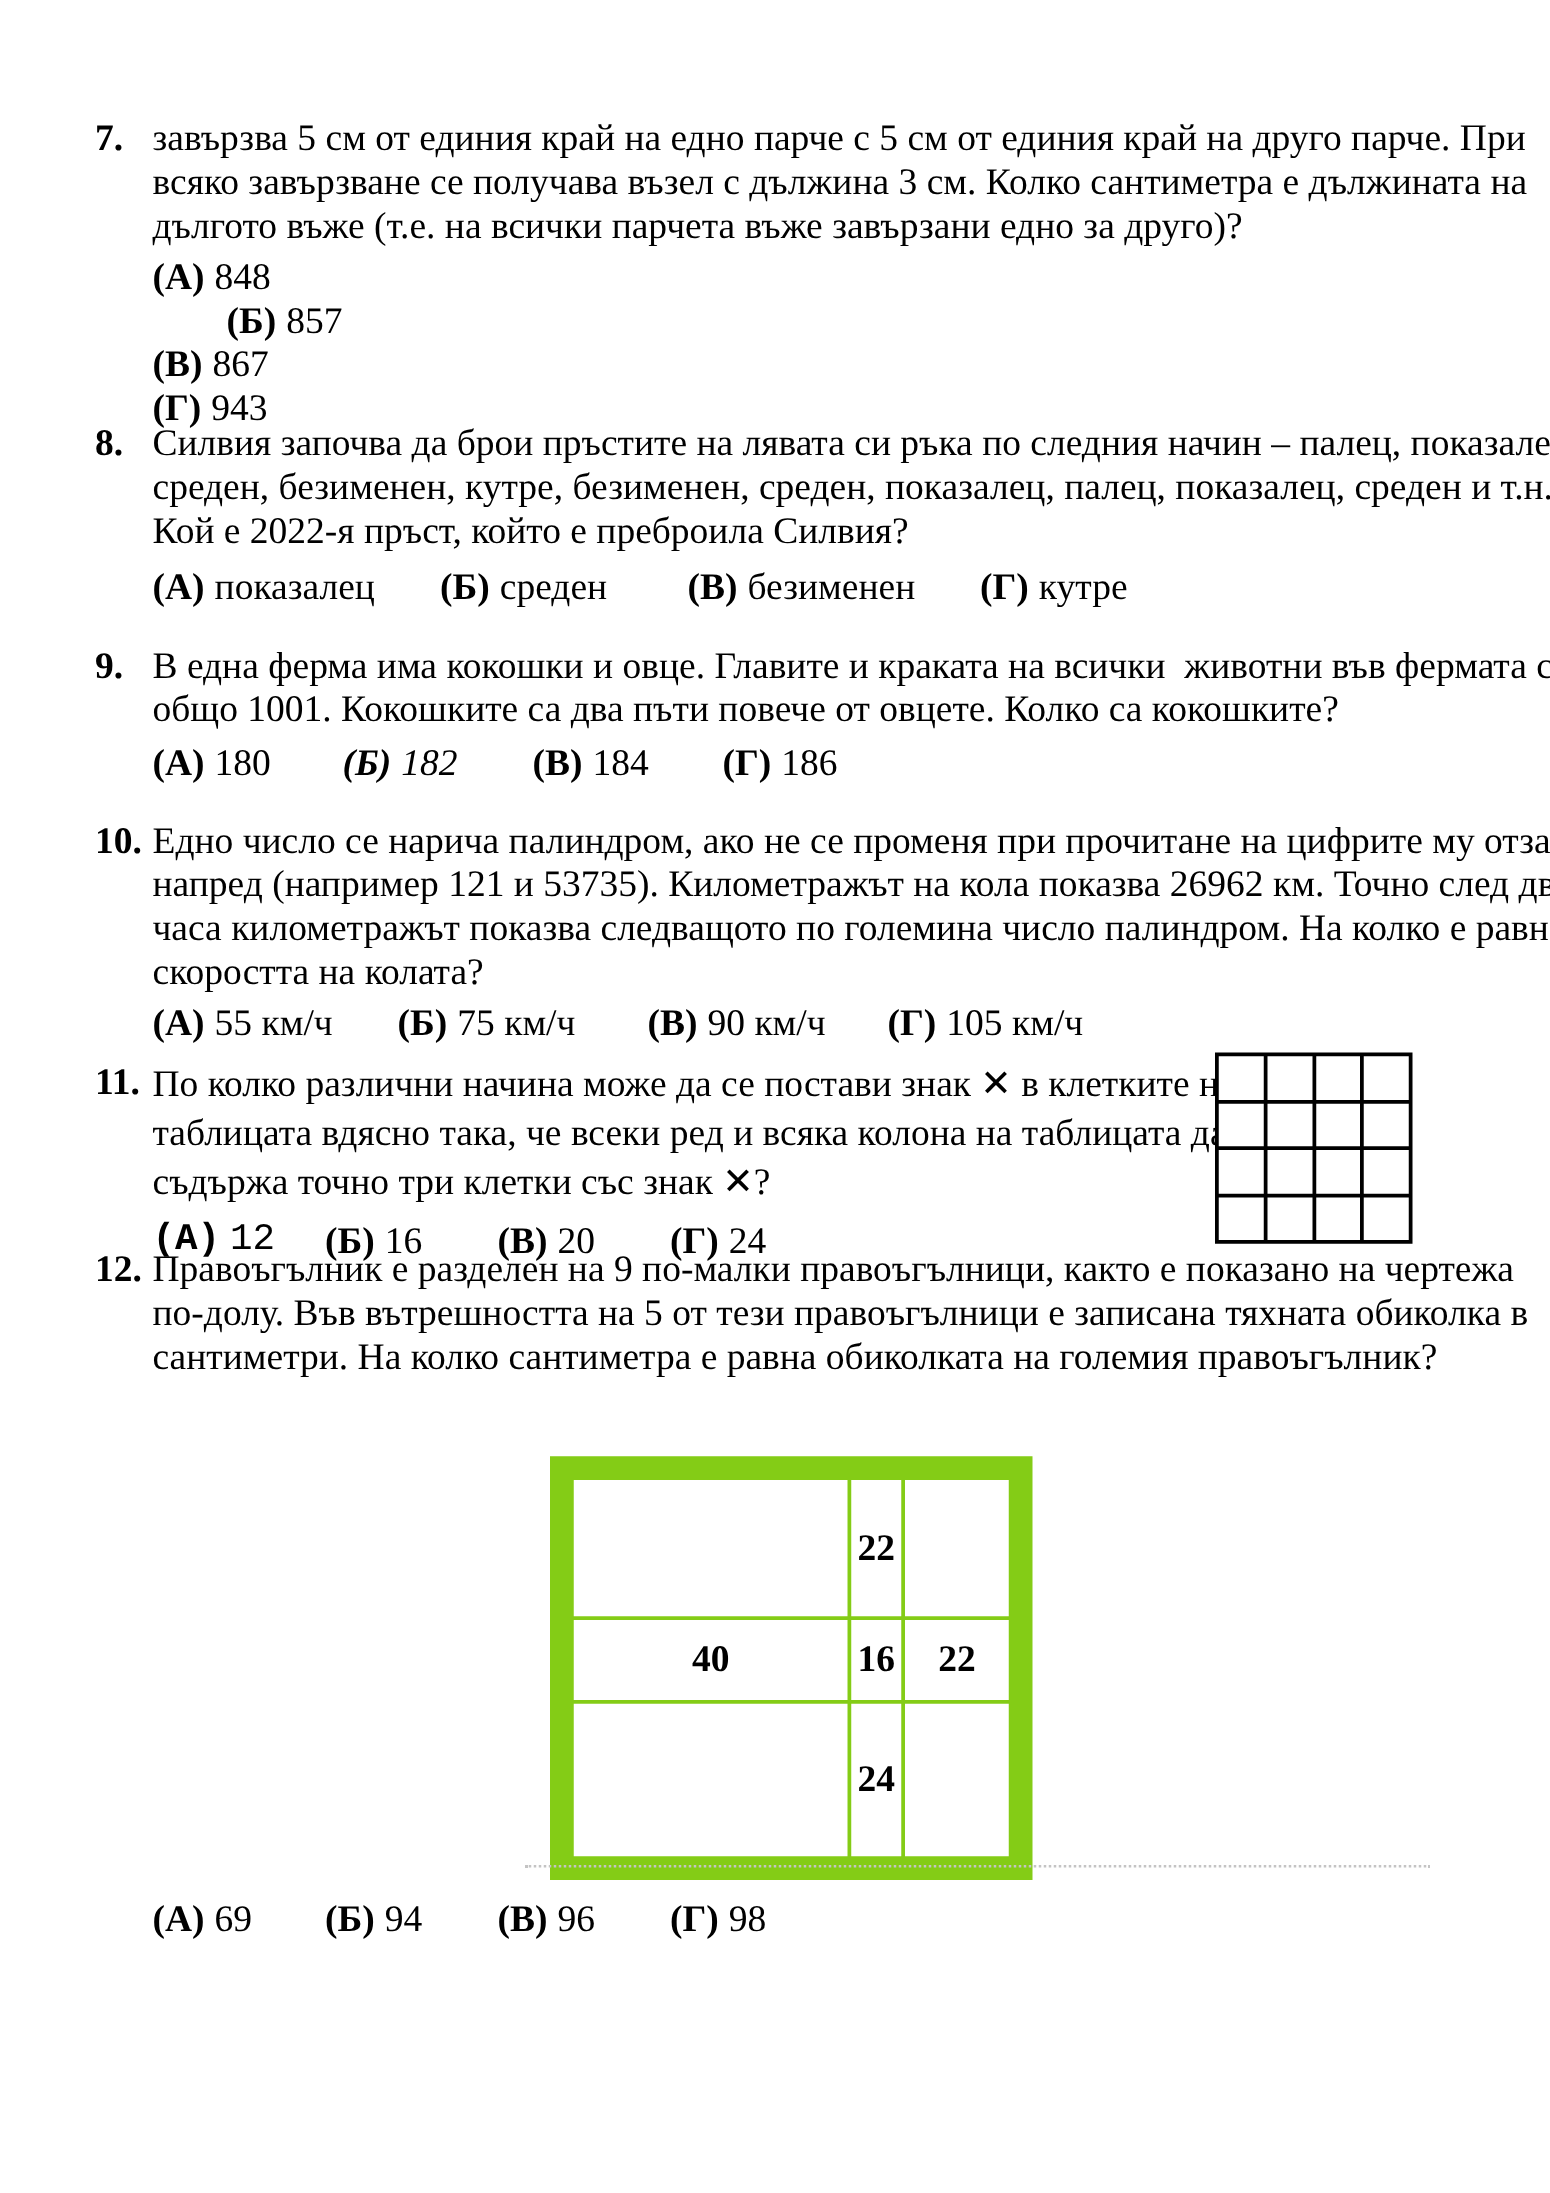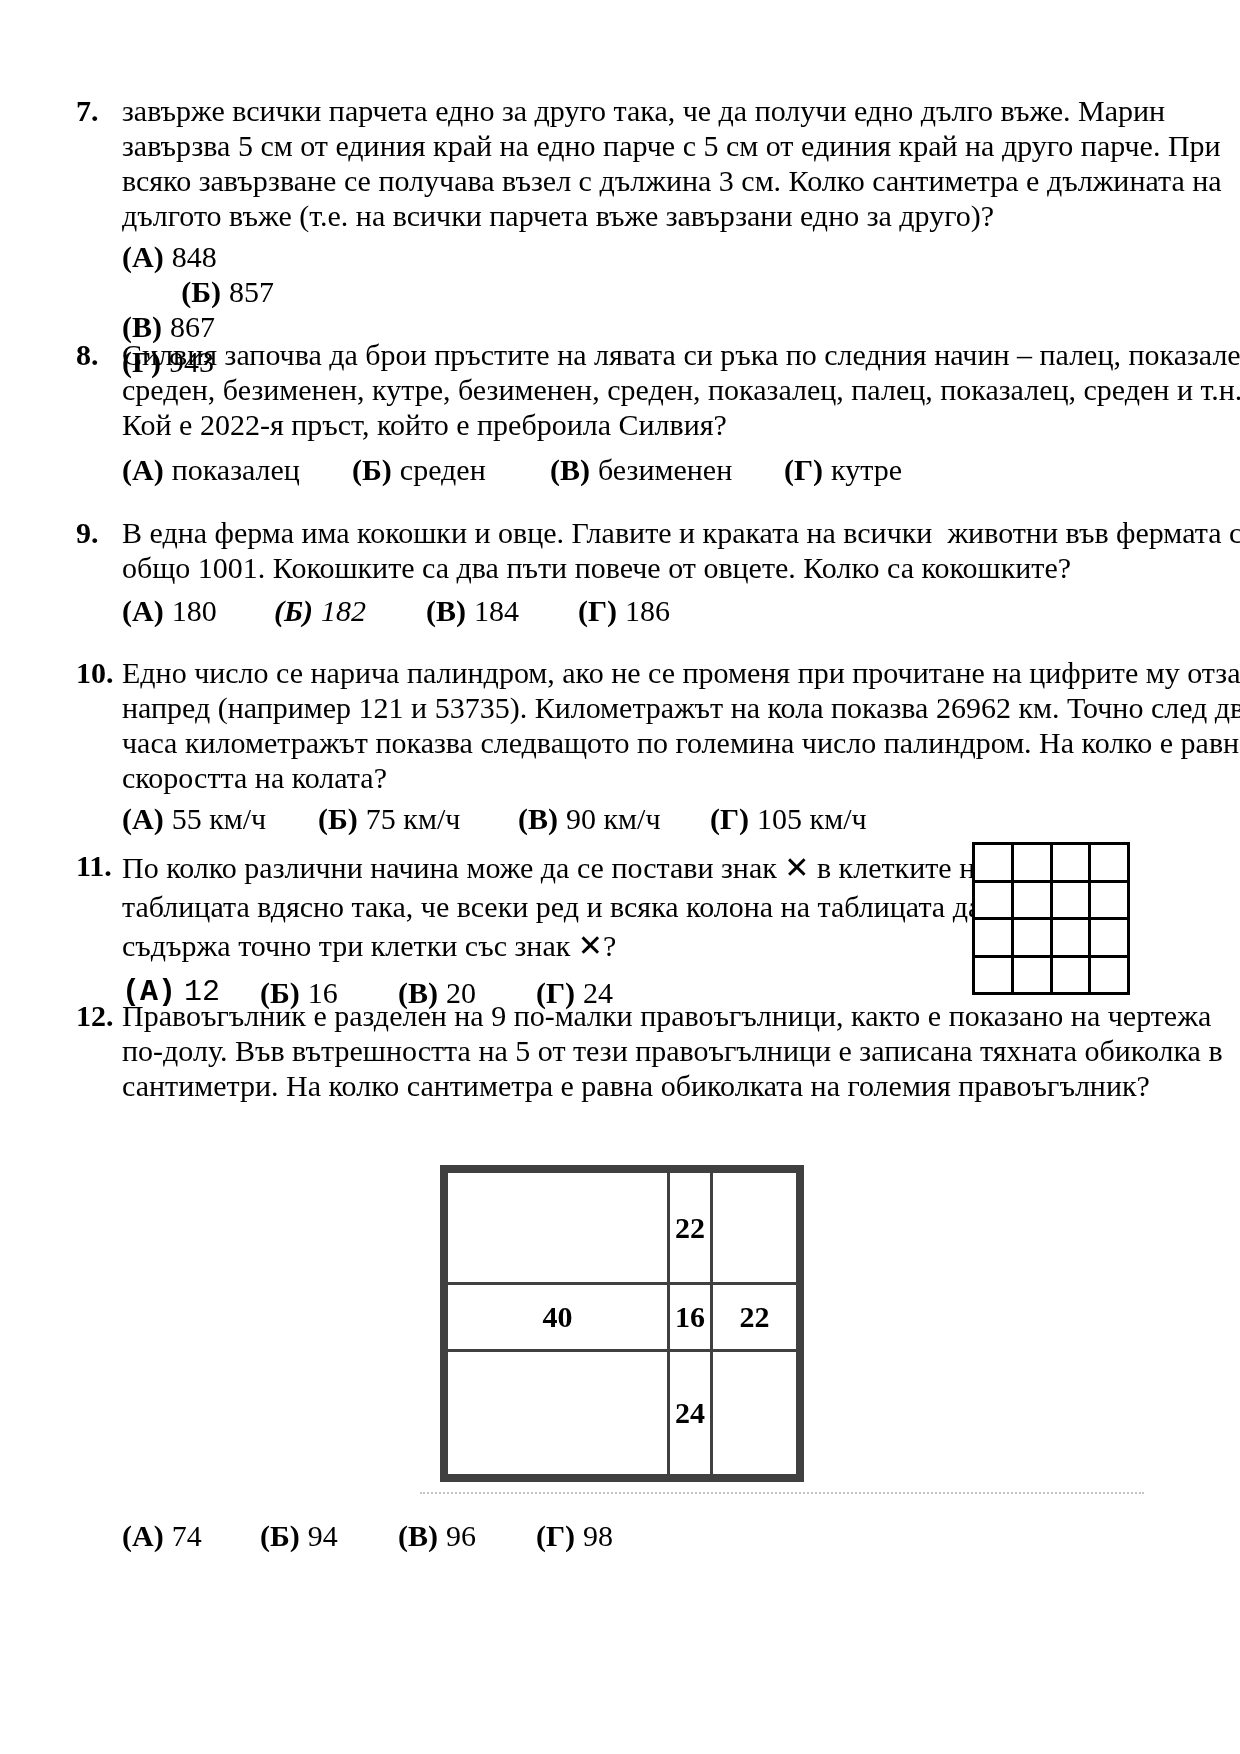--- a/index.html
+++ b/index.html
@@ -54,22 +54,22 @@
     display: grid;
     grid-template-columns: repeat(4, 1fr);
     grid-template-rows: repeat(4, 1fr);
     gap: 3px;
   }
   .grid4 .cell { background: #ffffff; }
   
   .rect9 {
     position: absolute;
     left: 440px; top: 1165px;
-    background: #404040;
-    padding: 8px;
+    background: #84cc16;
+    padding: 19px;
     display: grid;
     grid-template-columns: 219px 40px 83px;
     grid-template-rows: 109px 64px 122px;
     gap: 3px;
   }
   .rect9 .cell {
     background: #ffffff;
     display: flex;
     align-items: center;
     justify-content: center;
@@ -88,21 +88,20 @@
   }
 </style>
 </head>
 <body>
 
 <div class="page">
 
   <div class="question" style="top:93px;">
     <div class="qnum">7.</div>
     <div class="qbody">
-      <div class="qline">завърже всички парчета едно за друго така, че да получи едно дълго въже. Марин</div>
       <div class="qline">завързва 5 см от единия край на едно парче с 5 см от единия край на друго парче. При</div>
       <div class="qline">всяко завързване се получава възел с дължина 3 см. Колко сантиметра е дължината на</div>
       <div class="qline">дългото въже (т.е. на всички парчета въже завързани едно за друго)?</div>
       <div class="answers" style="margin-top:6px;flex-direction:column;">
         <span class="opt" style="width:154px;"><span class="opt-label">(А)</span><span>848</span></span>
         <span class="opt" style="width:152px;text-align:right;"><span class="opt-label">(Б)</span><span>857</span></span>
         <span class="opt" style="width:151px;"><span class="opt-label">(В)</span><span>867</span></span>
         <span class="opt"><span class="opt-label">(Г)</span><span>943</span></span>
       </div>
     </div>
@@ -204,19 +203,19 @@
     <div class="cell">16</div>
     <div class="cell">22</div>
     <div class="cell"></div>
     <div class="cell">24</div>
     <div class="cell"></div>
   </div>
 
   <div class="scan-dots"></div>
 
   <div class="answers answers-abs">
-    <span class="opt" style="width:138px;"><span class="opt-label">(А)</span><span>74</span></span>
+    <span class="opt" style="width:138px;"><span class="opt-label">(А)</span><span>69</span></span>
     <span class="opt" style="width:138px;"><span class="opt-label">(Б)</span><span>94</span></span>
     <span class="opt" style="width:138px;"><span class="opt-label">(В)</span><span>96</span></span>
     <span class="opt"><span class="opt-label">(Г)</span><span>98</span></span>
   </div>
 
 </div>
 
 </body></html>

